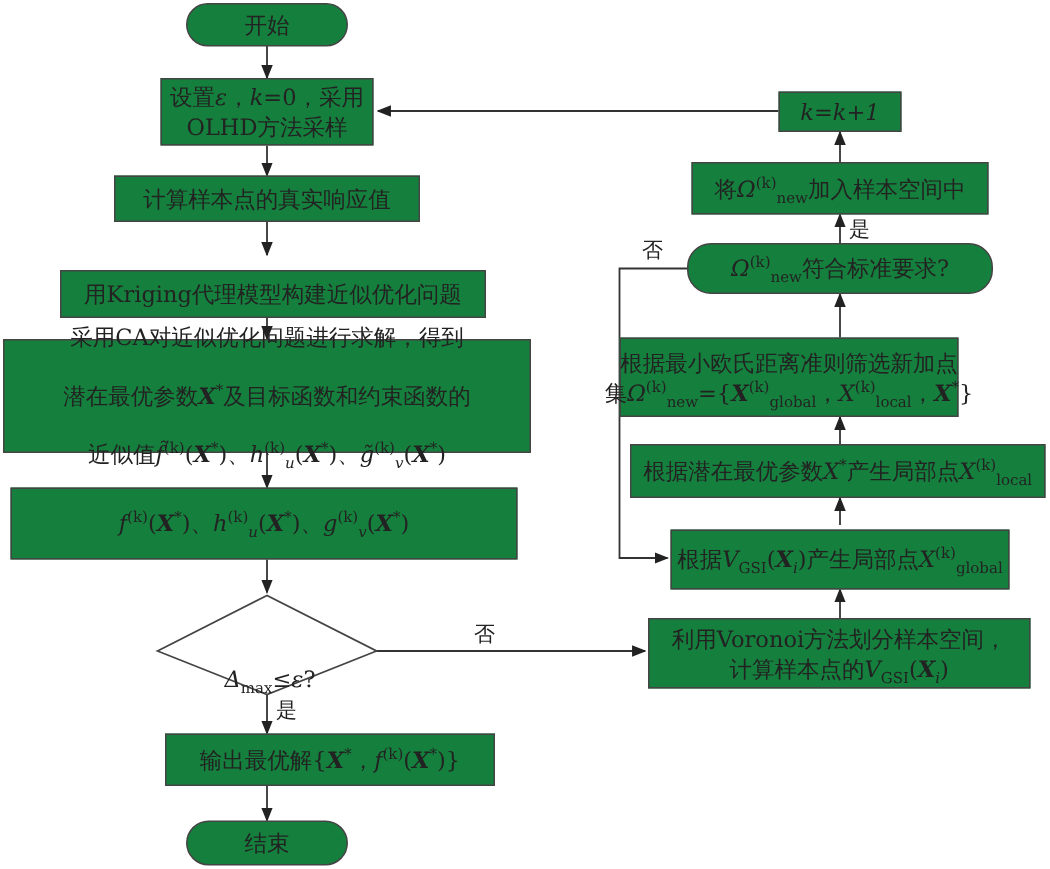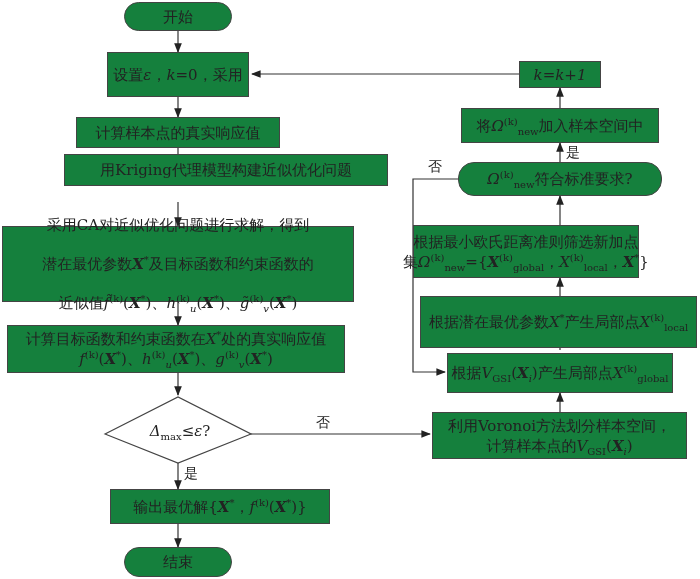--- a/index.html
+++ b/index.html
@@ -47,42 +47,42 @@
   </g>
   <polygon points="105,434 178,397 251,434 178,463" fill="#fff" stroke="#444" stroke-width="1.2"></polygon>
 </svg>
 
 <div class="node terminal" style="left:124px;top:2px;width:108px;height:29px;">
   <span>开始</span>
 </div>
 
 <div class="node" style="left:107px;top:52px;width:142px;height:45px;">
   <span class="line"><span>设置</span><i>ε</i><span>，</span><i>k</i><span>=0，采用</span></span>
+  <span class="line">OLHD方法采样</span>
 </div>
 
 <div class="node" style="left:76px;top:117px;width:204px;height:31px;">
   <span>计算样本点的真实响应值</span>
 </div>
 
-<div class="node" style="left:40px;top:154px;width:324px;height:32px;margin-left:24px;">
+<div class="node" style="left:40px;top:180px;width:284px;height:32px;">
   <span>用Kriging代理模型构建近似优化问题</span>
 </div>
 
 <div class="node" style="left:2px;top:226px;width:352px;height:76px;gap:19px;">
   <span class="line">采用CA对近似优化问题进行求解，得到</span>
   <span class="line"><span>潜在最优参数</span><b class="bx">X</b><sup>*</sup><span>及目标函数和约束函数的</span></span>
   <span class="line"><span>近似值</span><i>f̃</i><sup>(k)</sup>(<b class="bx">X</b><sup>*</sup>)<span>、</span><i>h</i><sup>(k)</sup><sub><i>u</i></sub>(<b class="bx">X</b><sup>*</sup>)<span>、</span><i>g̃</i><sup>(k)</sup><sub><i>v</i></sub>(<b class="bx">X</b><sup>*</sup>)</span>
 </div>
 
 <div class="node" style="left:7px;top:325px;width:338px;height:48px;">
-  <span class="line"><span>计算目标函数和约束函数在</span><i>X</i><sup>*</sup><span>处的真实响应值</span></span>
   <span class="line"><i>f</i><sup>(k)</sup>(<b class="bx">X</b><sup>*</sup>)<span>、</span><i>h</i><sup>(k)</sup><sub><i>u</i></sub>(<b class="bx">X</b><sup>*</sup>)<span>、</span><i>g</i><sup>(k)</sup><sub><i>v</i></sub>(<b class="bx">X</b><sup>*</sup>)</span>
 </div>
 
-<div class="diamond-label" style="left:135px;top:422px;width:90px;">
+<div class="diamond-label" style="left:135px;top:444px;width:90px;">
   <i>Δ</i><sub>max</sub><span>≤</span><i>ε</i><span>?</span>
 </div>
 <span class="edge-label" style="left:184px;top:465px;">是</span>
 <span class="edge-label" style="left:316px;top:414px;">否</span>
 
 <div class="node" style="left:68px;top:489px;width:220px;height:35px;margin-left:42px;">
   <span class="line"><span>输出最优解{</span><b class="bx">X</b><sup>*</sup><span>，</span><i>f</i><sup>(k)</sup>(<b class="bx">X</b><sup>*</sup>)<span>}</span></span>
 </div>
 
 <div class="node terminal" style="left:124px;top:547px;width:108px;height:30px;">
@@ -101,21 +101,21 @@
 <div class="node" style="left:458px;top:162px;width:204px;height:34px;border-radius:16px;">
   <span class="line"><i>Ω</i><sup>(k)</sup><sub>new</sub><span>符合标准要求?</span></span>
 </div>
 <span class="edge-label" style="left:428px;top:158px;">否</span>
 
 <div class="node" style="left:413px;top:225px;width:226px;height:53px;">
   <span class="line">根据最小欧氏距离准则筛选新加点</span>
   <span class="line"><span>集</span><i>Ω</i><sup>(k)</sup><sub>new</sub><span>={</span><b class="bx">X</b><sup>(k)</sup><sub>global</sub><span>，</span><i>X</i><sup>(k)</sup><sub>local</sub><span>，</span><b class="bx">X</b><sup>*</sup><span>}</span></span>
 </div>
 
-<div class="node" style="left:420px;top:296px;width:277px;height:52px;">
+<div class="node" style="left:420px;top:296px;width:277px;height:36px;">
   <span class="line"><span>根据潜在最优参数</span><i>X</i><sup>*</sup><span>产生局部点</span><i>X</i><sup>(k)</sup><sub>local</sub></span>
 </div>
 
 <div class="node" style="left:447px;top:353px;width:226px;height:40px;">
   <span class="line"><span>根据</span><i>V</i><sub>GSI</sub>(<b class="bx">X</b><sub><i>i</i></sub>)<span>产生局部点</span><i>X</i><sup>(k)</sup><sub>global</sub></span>
 </div>
 
 <div class="node" style="left:432px;top:412px;width:255px;height:47px;">
   <span class="line">利用Voronoi方法划分样本空间，</span>
   <span class="line"><span>计算样本点的</span><i>V</i><sub>GSI</sub>(<b class="bx">X</b><sub><i>i</i></sub>)</span>

